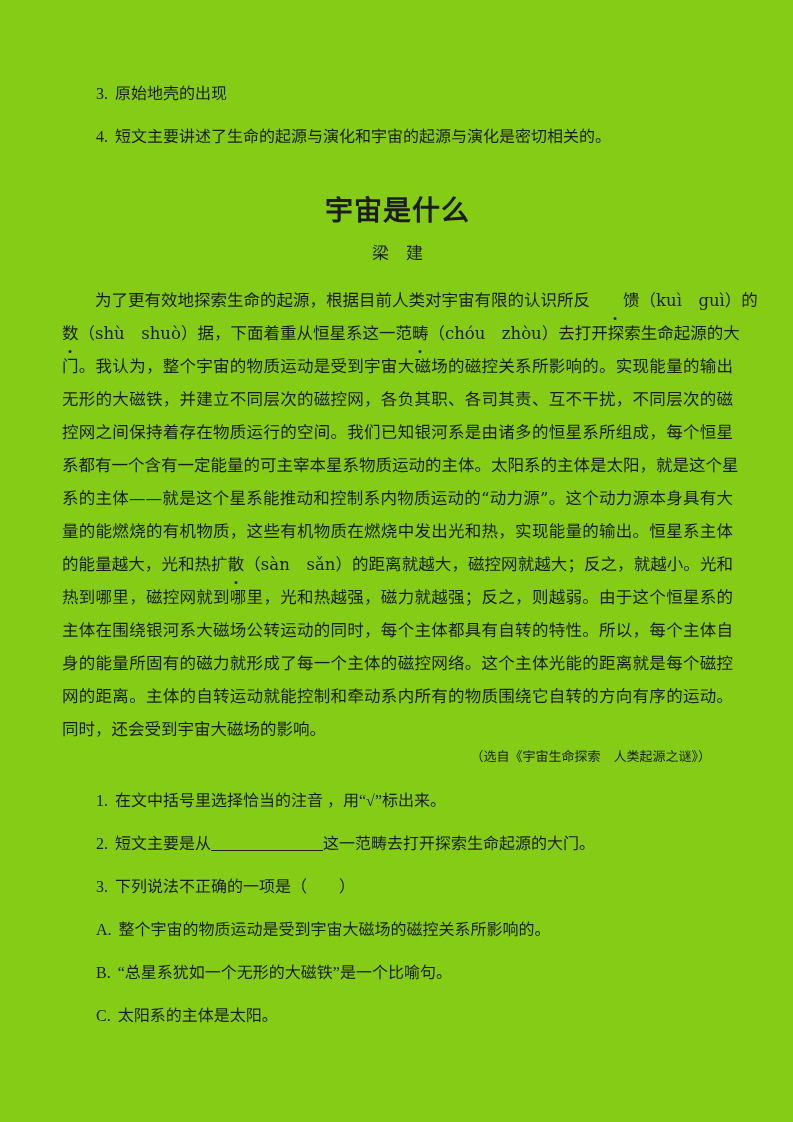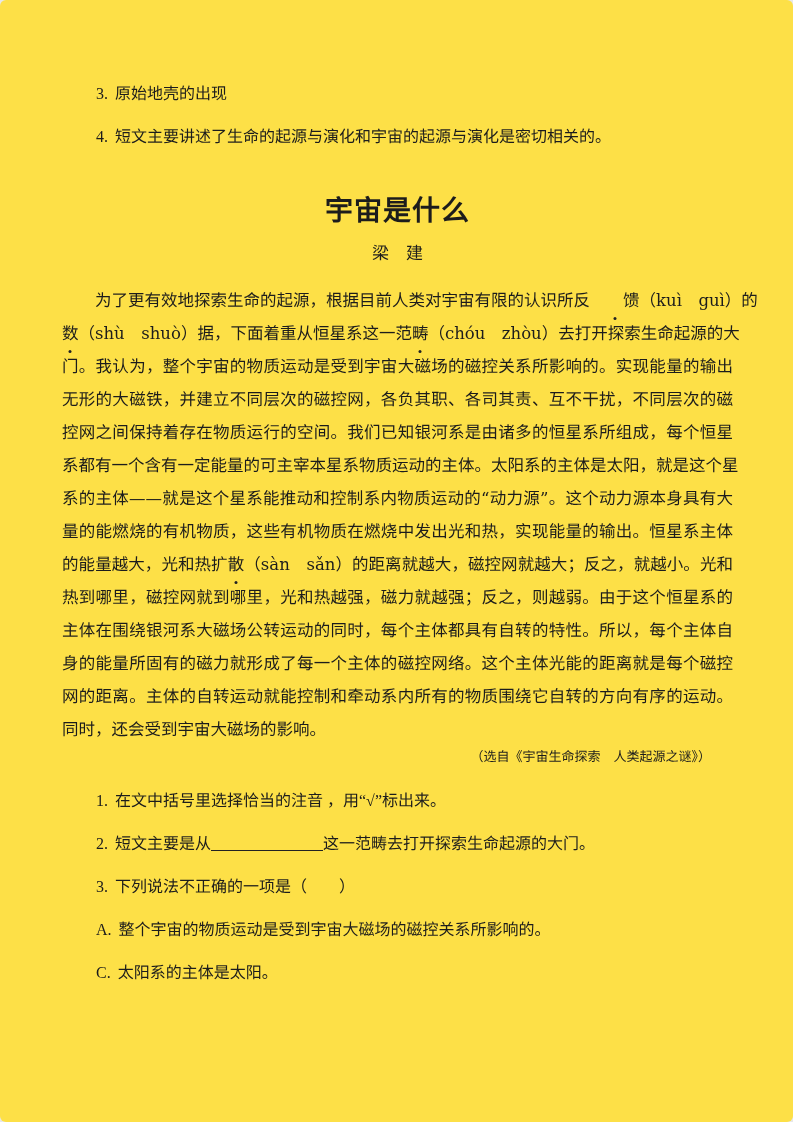--- a/index.html
+++ b/index.html
@@ -1,25 +1,24 @@
 <!DOCTYPE html>
 <html lang="zh-CN"><head>
 <meta charset="utf-8">
 <style>
   html,body { margin:0; padding:0; background:#e8e8e8; }
   .page {
     position:relative;
     width:793px; height:1122px;
     margin:0 auto;
-    background:#fde047;
+    background:#84cc16;
     color:#1c1c1c;
     overflow:hidden;
     box-sizing:border-box;
     padding:85px 60px 0 62px;
-    border-radius:6px;
   }
   
   .pq-line {
     margin:0 0 25px 34px;
     font-family:"Liberation Serif", serif;
     font-size:16px; line-height:18px;
     white-space:nowrap;
   }
   .num { display:inline-block; margin-right:7px; }
   
@@ -112,15 +111,16 @@
       <div class="b-line no-just">同时，还会受到宇宙大磁场的影响。</div>
     </div>
 
   <div class="source">（选自《宇宙生命探索　人类起源之谜》）</div>
 
   <div class="questions" id="questions">
       <div class="q-line"><span class="num">1.</span>在文中括号里选择恰当的注音 ，用“√”标出来。</div>
       <div class="q-line"><span class="num">2.</span>短文主要是从<span class="blank"></span>这一范畴去打开探索生命起源的大门。</div>
       <div class="q-line"><span class="num">3.</span>下列说法不正确的一项是（　　）</div>
       <div class="q-line"><span class="num">A.</span>整个宇宙的物质运动是受到宇宙大磁场的磁控关系所影响的。</div>
+      <div class="q-line"><span class="num">B.</span>“总星系犹如一个无形的大磁铁”是一个比喻句。</div>
       <div class="q-line"><span class="num">C.</span>太阳系的主体是太阳。</div>
     </div>
 </div>
 
 </body></html>

